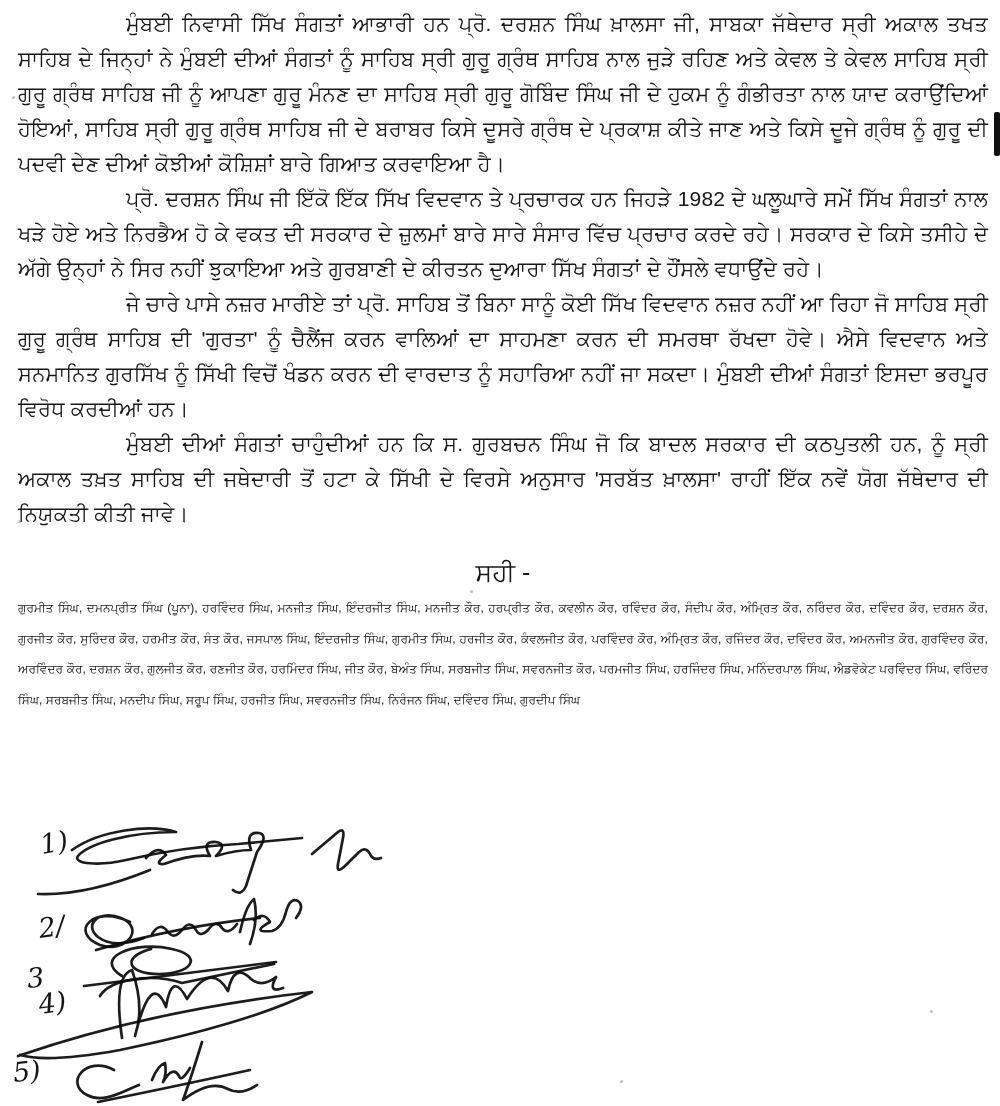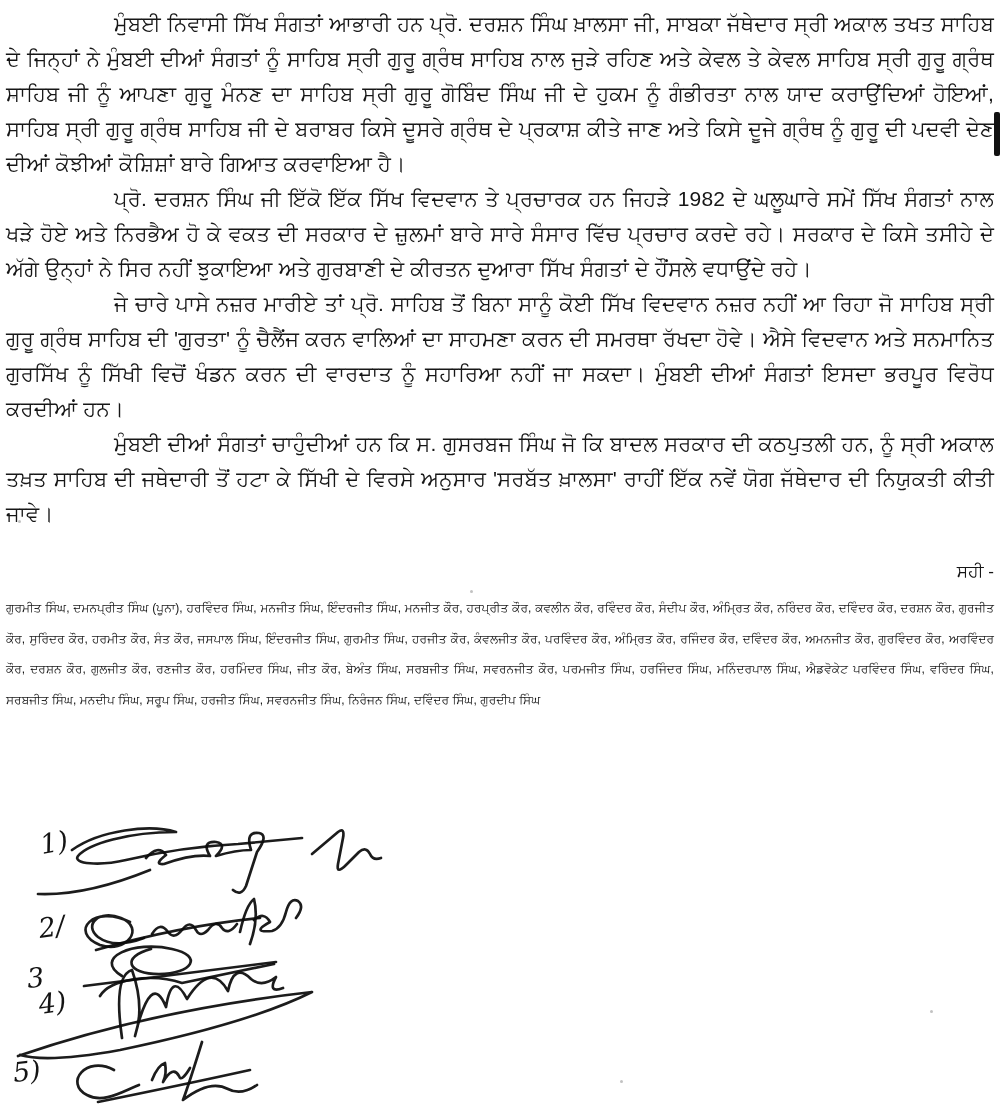--- a/index.html
+++ b/index.html
@@ -12,36 +12,36 @@
     width: 1000px;
     height: 1106px;
     margin: 0 auto;
     background: #ffffff;
     overflow: hidden;
     font-family: "Liberation Sans", "DejaVu Sans", sans-serif;
     color: #161616;
   }
   .body-text {
     position: absolute;
-    top: 0; left: 0; right: 0;
-    padding: 6px 6px 0 6px;
+    top: 0; left: 12px; right: 0;
+    padding: 6px 12px 0 6px;
   }
   .para {
     margin: 0;
     font-size: 21px;
     line-height: 35px;
     text-align: justify;
     text-indent: 108px;
     letter-spacing: 0.2px;
   }
   .signed {
     margin: 26px 0 0 0;
-    font-size: 17px;
+    font-size: 25px;
     line-height: 30px;
-    text-align: right;
+    text-align: center;
   }
   .names {
     margin: 6px 0 0 0;
     font-size: 12px;
     line-height: 30.5px;
     text-align: justify;
     letter-spacing: 0.1px;
   }
   .signatures {
     position: absolute;
@@ -81,21 +81,21 @@
 </style>
 </head>
 <body>
 
 <div class="page">
 
   <div class="body-text">
     <p class="para">ਮੁੰਬਈ ਨਿਵਾਸੀ ਸਿੱਖ ਸੰਗਤਾਂ ਆਭਾਰੀ ਹਨ ਪ੍ਰੋ. ਦਰਸ਼ਨ ਸਿੰਘ ਖ਼ਾਲਸਾ ਜੀ, ਸਾਬਕਾ ਜੱਥੇਦਾਰ ਸ੍ਰੀ ਅਕਾਲ ਤਖਤ ਸਾਹਿਬ ਦੇ ਜਿਨ੍ਹਾਂ ਨੇ ਮੁੰਬਈ ਦੀਆਂ ਸੰਗਤਾਂ ਨੂੰ ਸਾਹਿਬ ਸ੍ਰੀ ਗੁਰੂ ਗ੍ਰੰਥ ਸਾਹਿਬ ਨਾਲ ਜੁੜੇ ਰਹਿਣ ਅਤੇ ਕੇਵਲ ਤੇ ਕੇਵਲ ਸਾਹਿਬ ਸ੍ਰੀ ਗੁਰੂ ਗ੍ਰੰਥ ਸਾਹਿਬ ਜੀ ਨੂੰ ਆਪਣਾ ਗੁਰੂ ਮੰਨਣ ਦਾ ਸਾਹਿਬ ਸ੍ਰੀ ਗੁਰੂ ਗੋਬਿੰਦ ਸਿੰਘ ਜੀ ਦੇ ਹੁਕਮ ਨੂੰ ਗੰਭੀਰਤਾ ਨਾਲ ਯਾਦ ਕਰਾਉਂਦਿਆਂ ਹੋਇਆਂ, ਸਾਹਿਬ ਸ੍ਰੀ ਗੁਰੂ ਗ੍ਰੰਥ ਸਾਹਿਬ ਜੀ ਦੇ ਬਰਾਬਰ ਕਿਸੇ ਦੂਸਰੇ ਗ੍ਰੰਥ ਦੇ ਪ੍ਰਕਾਸ਼ ਕੀਤੇ ਜਾਣ ਅਤੇ ਕਿਸੇ ਦੂਜੇ ਗ੍ਰੰਥ ਨੂੰ ਗੁਰੂ ਦੀ ਪਦਵੀ ਦੇਣ ਦੀਆਂ ਕੋਝੀਆਂ ਕੋਸ਼ਿਸ਼ਾਂ ਬਾਰੇ ਗਿਆਤ ਕਰਵਾਇਆ ਹੈ।</p>
     <p class="para">ਪ੍ਰੋ. ਦਰਸ਼ਨ ਸਿੰਘ ਜੀ ਇੱਕੋ ਇੱਕ ਸਿੱਖ ਵਿਦਵਾਨ ਤੇ ਪ੍ਰਚਾਰਕ ਹਨ ਜਿਹੜੇ 1982 ਦੇ ਘਲੂਘਾਰੇ ਸਮੇਂ ਸਿੱਖ ਸੰਗਤਾਂ ਨਾਲ ਖੜੇ ਹੋਏ ਅਤੇ ਨਿਰਭੈਅ ਹੋ ਕੇ ਵਕਤ ਦੀ ਸਰਕਾਰ ਦੇ ਜ਼ੁਲਮਾਂ ਬਾਰੇ ਸਾਰੇ ਸੰਸਾਰ ਵਿੱਚ ਪ੍ਰਚਾਰ ਕਰਦੇ ਰਹੇ। ਸਰਕਾਰ ਦੇ ਕਿਸੇ ਤਸੀਹੇ ਦੇ ਅੱਗੇ ਉਨ੍ਹਾਂ ਨੇ ਸਿਰ ਨਹੀਂ ਝੁਕਾਇਆ ਅਤੇ ਗੁਰਬਾਣੀ ਦੇ ਕੀਰਤਨ ਦੁਆਰਾ ਸਿੱਖ ਸੰਗਤਾਂ ਦੇ ਹੌਂਸਲੇ ਵਧਾਉਂਦੇ ਰਹੇ।</p>
     <p class="para">ਜੇ ਚਾਰੇ ਪਾਸੇ ਨਜ਼ਰ ਮਾਰੀਏ ਤਾਂ ਪ੍ਰੋ. ਸਾਹਿਬ ਤੋਂ ਬਿਨਾ ਸਾਨੂੰ ਕੋਈ ਸਿੱਖ ਵਿਦਵਾਨ ਨਜ਼ਰ ਨਹੀਂ ਆ ਰਿਹਾ ਜੋ ਸਾਹਿਬ ਸ੍ਰੀ ਗੁਰੂ ਗ੍ਰੰਥ ਸਾਹਿਬ ਦੀ 'ਗੁਰਤਾ' ਨੂੰ ਚੈਲੈਂਜ ਕਰਨ ਵਾਲਿਆਂ ਦਾ ਸਾਹਮਣਾ ਕਰਨ ਦੀ ਸਮਰਥਾ ਰੱਖਦਾ ਹੋਵੇ। ਐਸੇ ਵਿਦਵਾਨ ਅਤੇ ਸਨਮਾਨਿਤ ਗੁਰਸਿੱਖ ਨੂੰ ਸਿੱਖੀ ਵਿਚੋਂ ਖੰਡਨ ਕਰਨ ਦੀ ਵਾਰਦਾਤ ਨੂੰ ਸਹਾਰਿਆ ਨਹੀਂ ਜਾ ਸਕਦਾ। ਮੁੰਬਈ ਦੀਆਂ ਸੰਗਤਾਂ ਇਸਦਾ ਭਰਪੂਰ ਵਿਰੋਧ ਕਰਦੀਆਂ ਹਨ।</p>
-    <p class="para">ਮੁੰਬਈ ਦੀਆਂ ਸੰਗਤਾਂ ਚਾਹੁੰਦੀਆਂ ਹਨ ਕਿ ਸ. ਗੁਸਰਬਜ ਸਿੰਘ ਜੋ ਕਿ ਬਾਦਲ ਸਰਕਾਰ ਦੀ ਕਠਪੁਤਲੀ ਹਨ, ਨੂੰ ਸ੍ਰੀ ਅਕਾਲ ਤਖ਼ਤ ਸਾਹਿਬ ਦੀ ਜਥੇਦਾਰੀ ਤੋਂ ਹਟਾ ਕੇ ਸਿੱਖੀ ਦੇ ਵਿਰਸੇ ਅਨੁਸਾਰ 'ਸਰਬੱਤ ਖ਼ਾਲਸਾ' ਰਾਹੀਂ ਇੱਕ ਨਵੇਂ ਯੋਗ ਜੱਥੇਦਾਰ ਦੀ ਨਿਯੁਕਤੀ ਕੀਤੀ ਜਾਵੇ।</p>
+    <p class="para">ਮੁੰਬਈ ਦੀਆਂ ਸੰਗਤਾਂ ਚਾਹੁੰਦੀਆਂ ਹਨ ਕਿ ਸ. ਗੁਰਬਚਨ ਸਿੰਘ ਜੋ ਕਿ ਬਾਦਲ ਸਰਕਾਰ ਦੀ ਕਠਪੁਤਲੀ ਹਨ, ਨੂੰ ਸ੍ਰੀ ਅਕਾਲ ਤਖ਼ਤ ਸਾਹਿਬ ਦੀ ਜਥੇਦਾਰੀ ਤੋਂ ਹਟਾ ਕੇ ਸਿੱਖੀ ਦੇ ਵਿਰਸੇ ਅਨੁਸਾਰ 'ਸਰਬੱਤ ਖ਼ਾਲਸਾ' ਰਾਹੀਂ ਇੱਕ ਨਵੇਂ ਯੋਗ ਜੱਥੇਦਾਰ ਦੀ ਨਿਯੁਕਤੀ ਕੀਤੀ ਜਾਵੇ।</p>
     <p class="signed">ਸਹੀ -</p>
     <p class="names">ਗੁਰਮੀਤ ਸਿੰਘ, ਦਮਨਪ੍ਰੀਤ ਸਿੰਘ (ਪੂਨਾ), ਹਰਵਿੰਦਰ ਸਿੰਘ, ਮਨਜੀਤ ਸਿੰਘ, ਇੰਦਰਜੀਤ ਸਿੰਘ, ਮਨਜੀਤ ਕੌਰ, ਹਰਪ੍ਰੀਤ ਕੌਰ, ਕਵਲੀਨ ਕੌਰ, ਰਵਿੰਦਰ ਕੌਰ, ਸੰਦੀਪ ਕੌਰ, ਅੰਮ੍ਰਿਤ ਕੌਰ, ਨਰਿੰਦਰ ਕੌਰ, ਦਵਿੰਦਰ ਕੌਰ, ਦਰਸ਼ਨ ਕੌਰ, ਗੁਰਜੀਤ ਕੌਰ, ਸੁਰਿੰਦਰ ਕੌਰ, ਹਰਮੀਤ ਕੌਰ, ਸੰਤ ਕੌਰ, ਜਸਪਾਲ ਸਿੰਘ, ਇੰਦਰਜੀਤ ਸਿੰਘ, ਗੁਰਮੀਤ ਸਿੰਘ, ਹਰਜੀਤ ਕੌਰ, ਕੰਵਲਜੀਤ ਕੌਰ, ਪਰਵਿੰਦਰ ਕੌਰ, ਅੰਮ੍ਰਿਤ ਕੌਰ, ਰਜਿੰਦਰ ਕੌਰ, ਦਵਿੰਦਰ ਕੌਰ, ਅਮਨਜੀਤ ਕੌਰ, ਗੁਰਵਿੰਦਰ ਕੌਰ, ਅਰਵਿੰਦਰ ਕੌਰ, ਦਰਸ਼ਨ ਕੌਰ, ਗੁਲਜੀਤ ਕੌਰ, ਰਣਜੀਤ ਕੌਰ, ਹਰਮਿੰਦਰ ਸਿੰਘ, ਜੀਤ ਕੌਰ, ਬੇਅੰਤ ਸਿੰਘ, ਸਰਬਜੀਤ ਸਿੰਘ, ਸਵਰਨਜੀਤ ਕੌਰ, ਪਰਮਜੀਤ ਸਿੰਘ, ਹਰਜਿੰਦਰ ਸਿੰਘ, ਮਨਿੰਦਰਪਾਲ ਸਿੰਘ, ਐਡਵੋਕੇਟ ਪਰਵਿੰਦਰ ਸਿੰਘ, ਵਰਿੰਦਰ ਸਿੰਘ, ਸਰਬਜੀਤ ਸਿੰਘ, ਮਨਦੀਪ ਸਿੰਘ, ਸਰੂਪ ਸਿੰਘ, ਹਰਜੀਤ ਸਿੰਘ, ਸਵਰਨਜੀਤ ਸਿੰਘ, ਨਿਰੰਜਨ ਸਿੰਘ, ਦਵਿੰਦਰ ਸਿੰਘ, ਗੁਰਦੀਪ ਸਿੰਘ</p>
   </div>
 
   <div class="smudge" style="right:0; top:112px; width:6px; height:44px;"></div>
 
   <div class="speck" style="left:12px; top:96px;"></div>
   <div class="speck" style="left:975px; top:300px;"></div>
   <div class="speck" style="left:18px; top:520px;"></div>
   <div class="speck" style="left:470px; top:590px;"></div>

